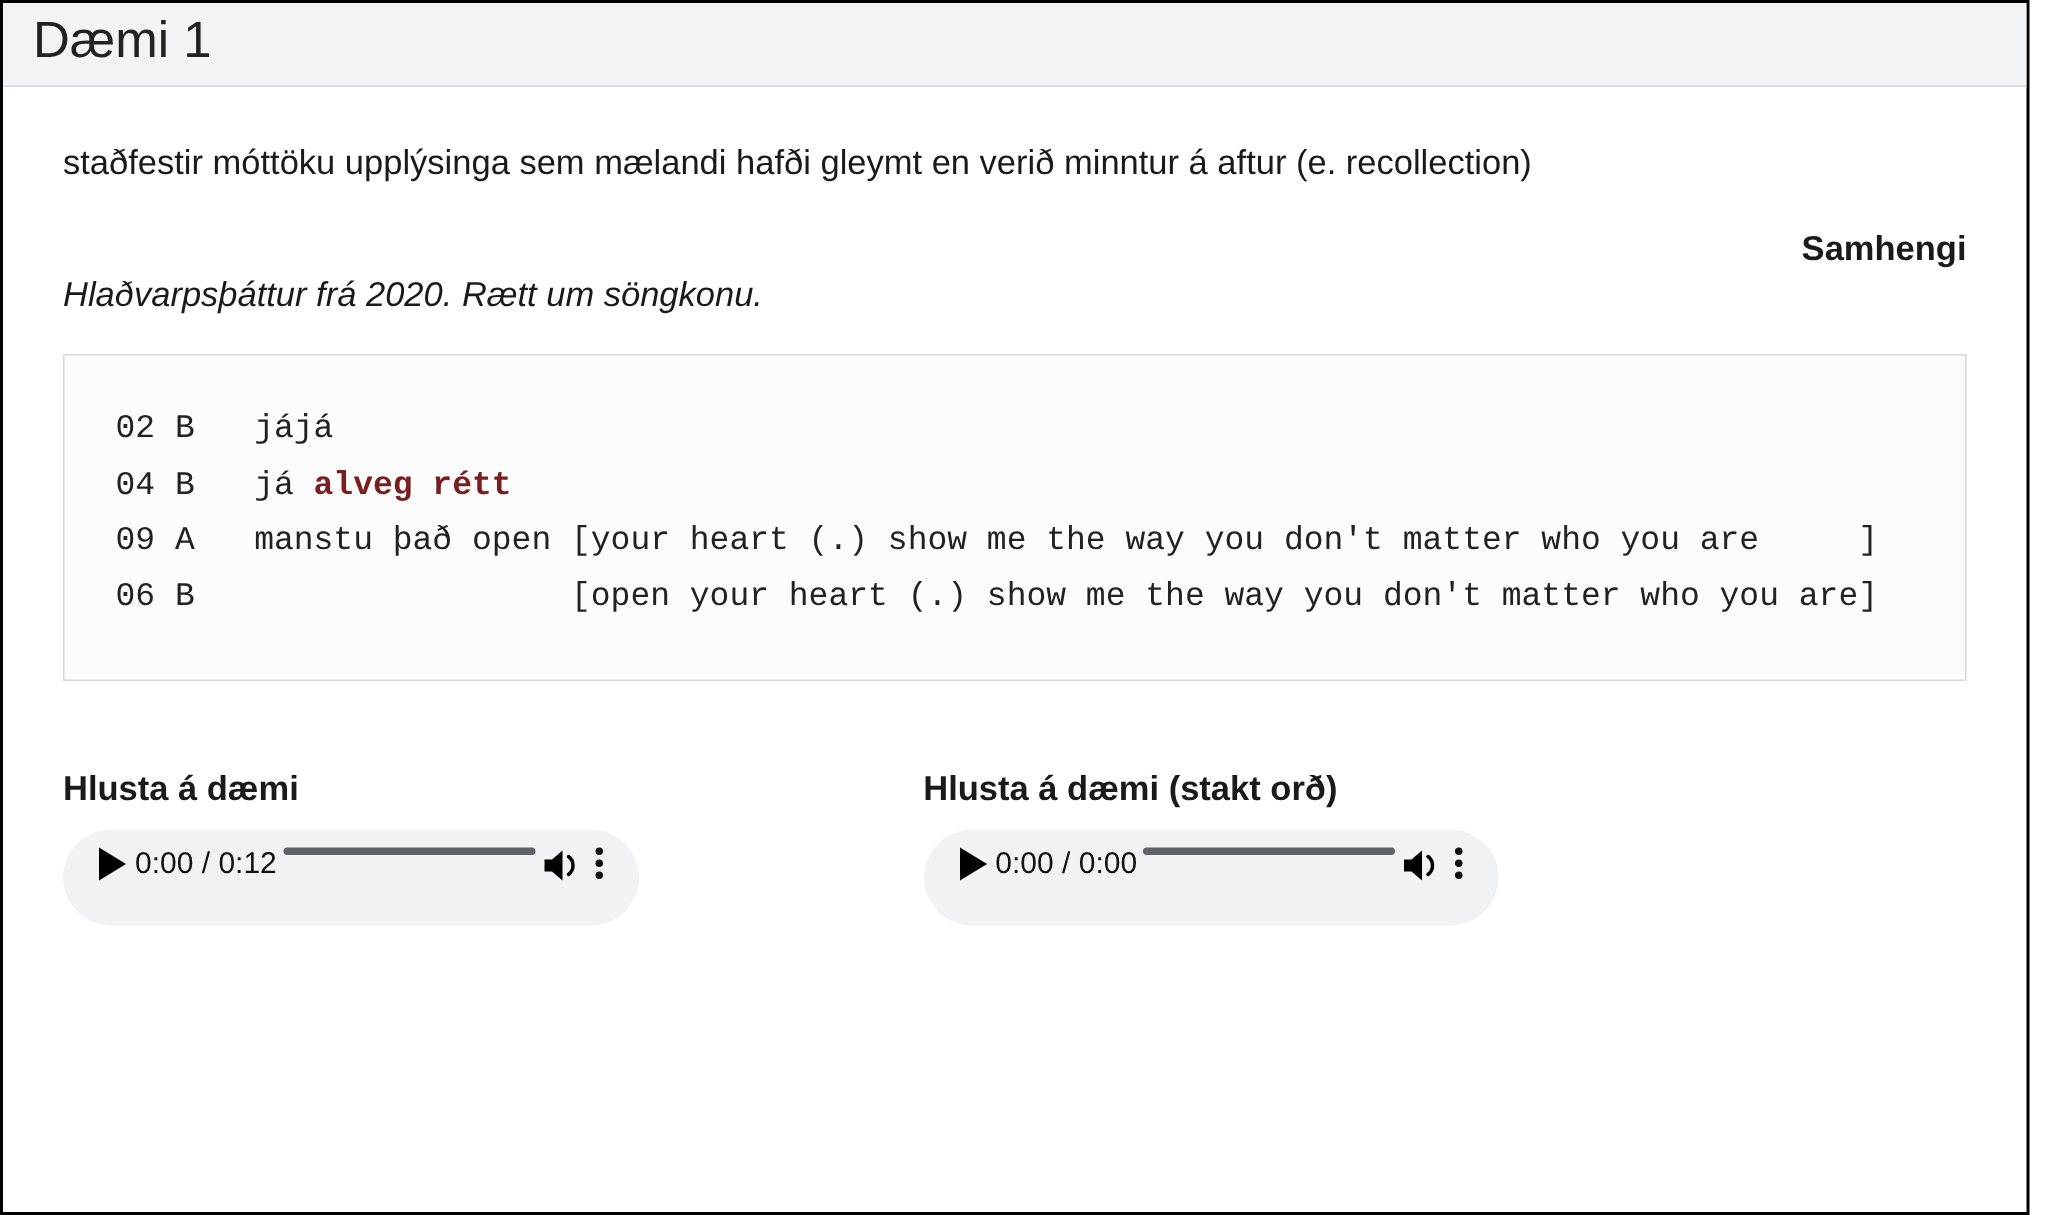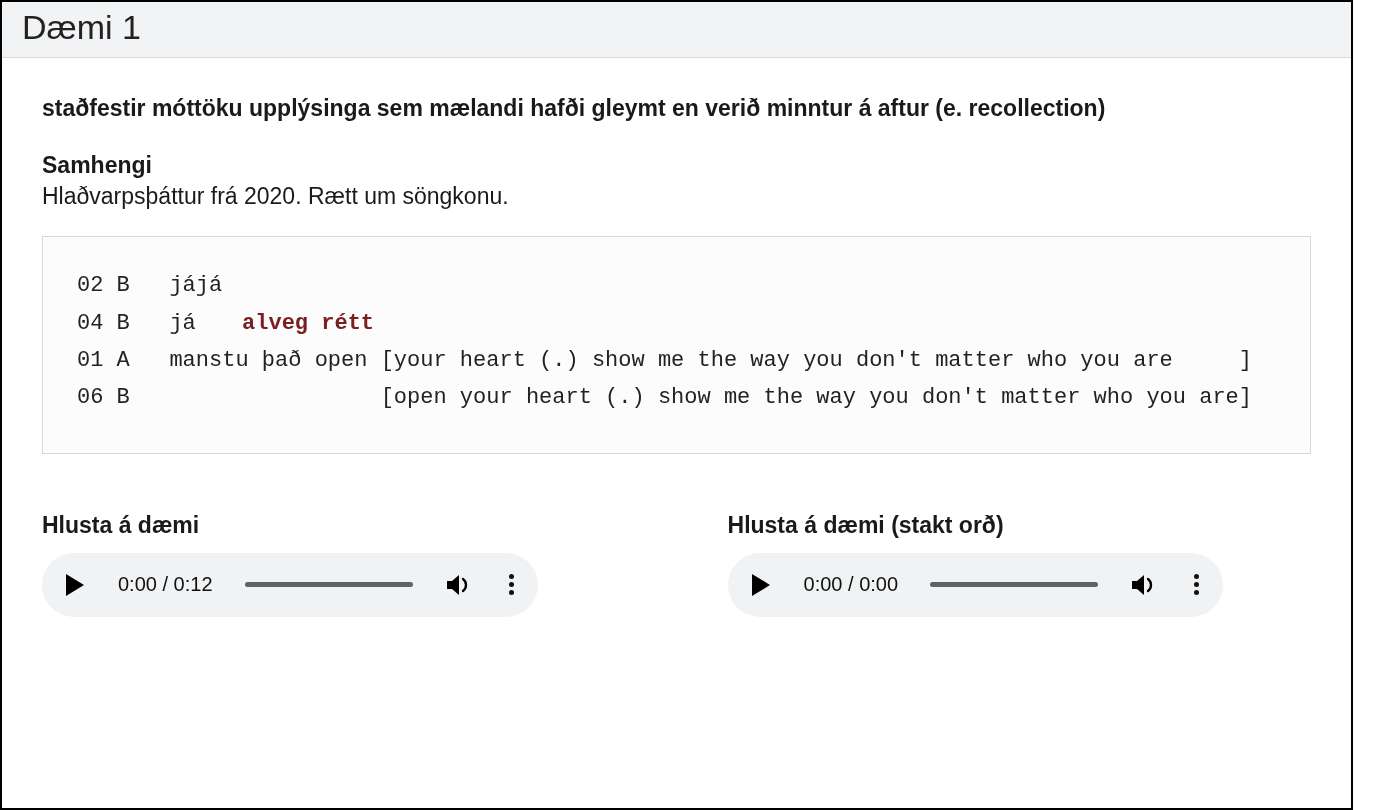--- a/index.html
+++ b/index.html
@@ -25,60 +25,61 @@
     font-size: 34px;
     font-weight: 400;
     margin: 0;
     color: #222;
   }
   .content {
     padding: 34px 40px 30px 40px;
   }
   .desc {
     font-size: 23px;
-    font-weight: 700;
+    font-weight: 400;
     line-height: 1.4;
     margin: 0 0 28px 0;
   }
   .context-label {
     font-size: 23px;
     font-weight: 700;
     margin: 0 0 4px 0;
+    text-align: right;
   }
   .context-text {
     font-size: 23px;
     font-weight: 400;
     margin: 0 0 26px 0;
+    font-style: italic;
   }
   .transcript-box {
     border: 1px solid #d6d8da;
     background: #fcfcfc;
     padding: 30px 24px 36px 34px;
     font-family: Consolas, "Courier New", monospace;
     font-size: 22px;
     line-height: 1.7;
     color: #222;
   }
   .tline { white-space: pre; }
-  .tline .hl { color: #7a1f1f; font-weight: 700; margin-left: 33px; }
+  .tline .hl { color: #7a1f1f; font-weight: 700; }
   .audio-row {
     display: flex;
     gap: 190px;
     margin-top: 58px;
   }
   .audio-block { }
   .audio-label {
     font-size: 23px;
     font-weight: 700;
     margin-bottom: 14px;
   }
   .audio-player {
     display: flex;
-    align-items: center;
-    gap: 32px;
+    gap: 4px;
     background: #f0f2f3;
     border-radius: 40px;
     padding: 12px 20px 12px 18px;
     height: 64px;
   }
   .play-btn {
     width: 0; height: 0;
     border-left: 18px solid #000;
     border-top: 11px solid transparent;
     border-bottom: 11px solid transparent;
@@ -124,21 +125,21 @@
   <div class="content">
 
     <p class="desc">staðfestir móttöku upplýsinga sem mælandi hafði gleymt en verið minntur á aftur (e. recollection)</p>
 
     <p class="context-label">Samhengi</p>
     <p class="context-text">Hlaðvarpsþáttur frá 2020. Rætt um söngkonu.</p>
 
     <div class="transcript-box">
       <div class="tline"><span>02</span> <span>B</span>   <span>jájá</span></div>
       <div class="tline"><span>04</span> <span>B</span>   <span>já </span><span class="hl">alveg rétt</span></div>
-      <div class="tline"><span>01</span> <span>A</span>   <span>manstu það open [your heart (.) show me the way you don't matter who you are     ]</span></div>
+      <div class="tline"><span>09</span> <span>A</span>   <span>manstu það open [your heart (.) show me the way you don't matter who you are     ]</span></div>
       <div class="tline"><span>06</span> <span>B</span>   <span>                [open your heart (.) show me the way you don't matter who you are]</span></div>
     </div>
 
     <div class="audio-row">
 
       <div class="audio-block">
         <div class="audio-label">Hlusta á dæmi</div>
         <div class="audio-player">
           <div class="play-btn"></div>
           <div class="time-text">0:00 / 0:12</div>

